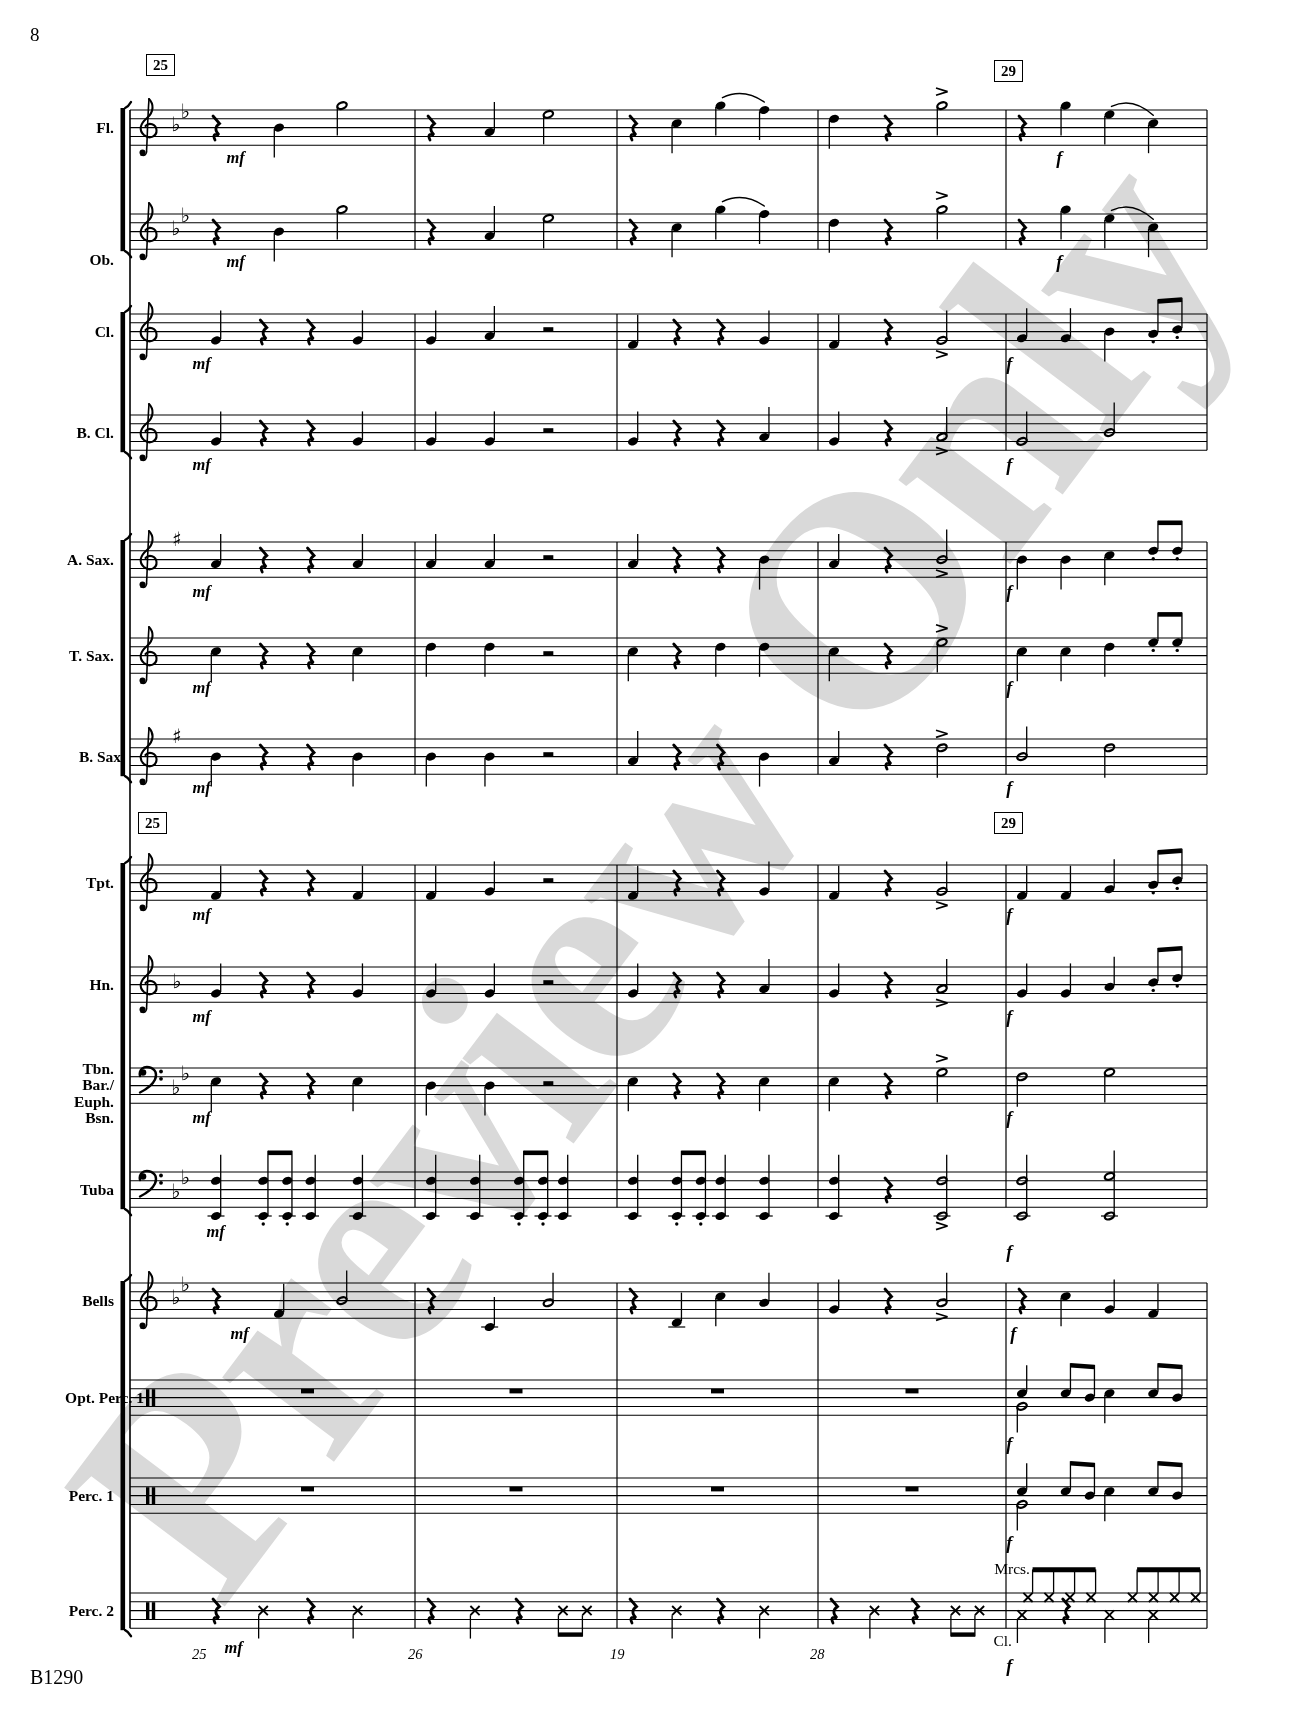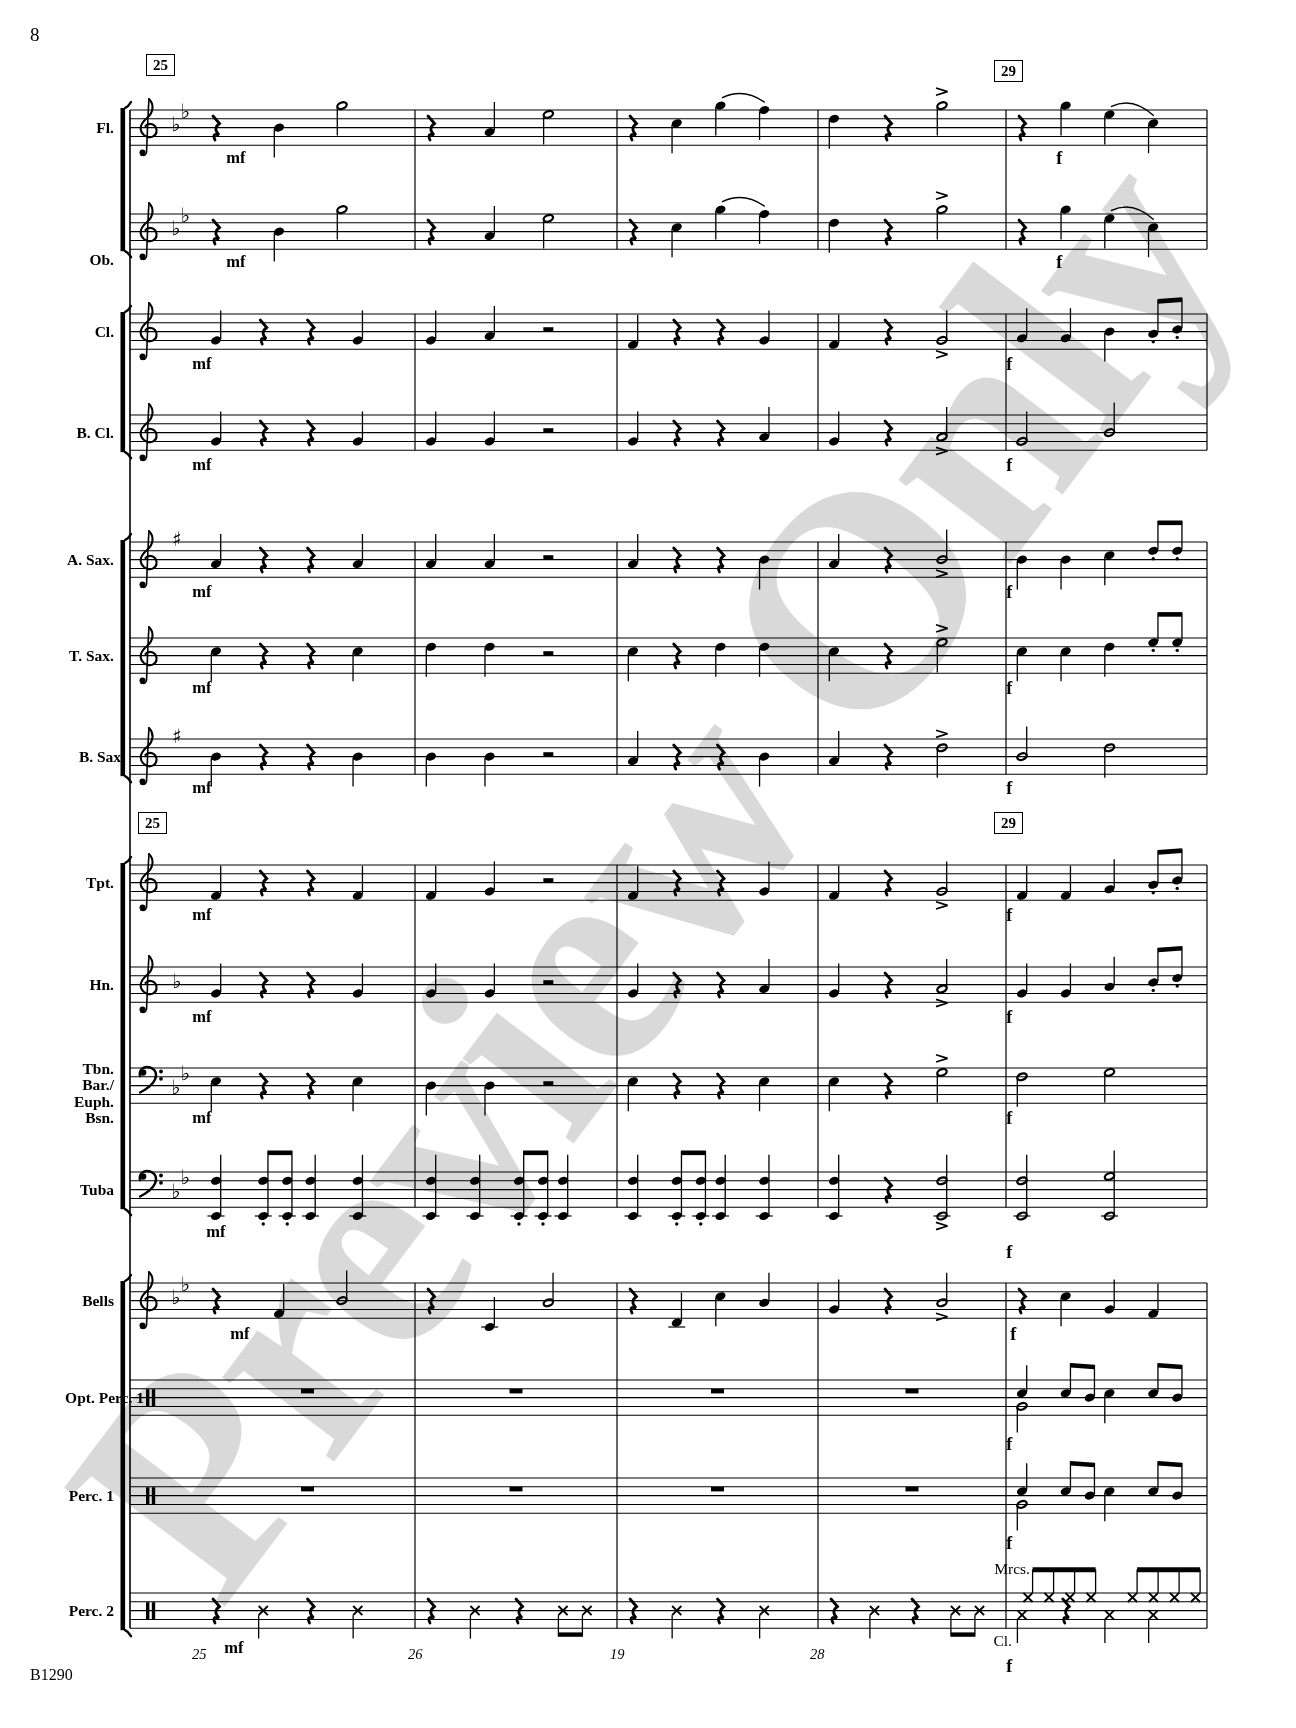--- a/index.html
+++ b/index.html
@@ -5,28 +5,28 @@
   html,body{margin:0;padding:0;background:#888;}
   .page{position:relative;width:1296px;height:1728px;background:#ffffff;overflow:hidden;
         font-family:"Liberation Serif","DejaVu Serif",serif;}
   .watermark{position:absolute;left:50%;top:50%;
         transform:translate(-50%,-47%) rotate(-53deg);
         font-size:305px;font-weight:bold;white-space:nowrap;letter-spacing:-6px;
         z-index:0;user-select:none;}
   #score{position:absolute;left:0;top:0;z-index:1;}
   #text-layer{position:absolute;left:0;top:0;width:100%;height:100%;z-index:2;}
   .page-number{position:absolute;left:30px;top:24px;font-size:19px;z-index:2;}
-  .plate-number{position:absolute;left:30px;top:1666px;font-size:16px;z-index:2;}
+  .plate-number{position:absolute;left:30px;top:1666px;font-size:20px;z-index:2;}
   .staff-label{position:absolute;left:0;width:114px;text-align:right;
         font-weight:bold;font-size:15.5px;line-height:16.5px;white-space:pre-line;
         transform:translateY(-50%);}
   .rehearsal{position:absolute;border:1.4px solid #000;background:#fff;
         font-weight:bold;font-size:15px;padding:1px 6px;line-height:18px;}
   .measure-number{position:absolute;font-style:italic;font-size:14.5px;}
-  .dyn{position:absolute;font-weight:bold;transform:translateX(-30%);}
+  .dyn{position:absolute;font-weight:bold;font-style:italic;transform:translateX(-30%);}
   .dyn-mf{font-size:16.5px;}
   .dyn-f{font-size:18px;}
   .annotation{position:absolute;font-size:15.5px;transform:translateX(-100%);}
 </style>
 </head>
 <body>
 
 <div class="page">
   <div class="watermark" style="color: rgb(217, 217, 217);">Preview Only</div>
   <svg id="score" width="1296" height="1728" viewBox="0 0 1296 1728">

